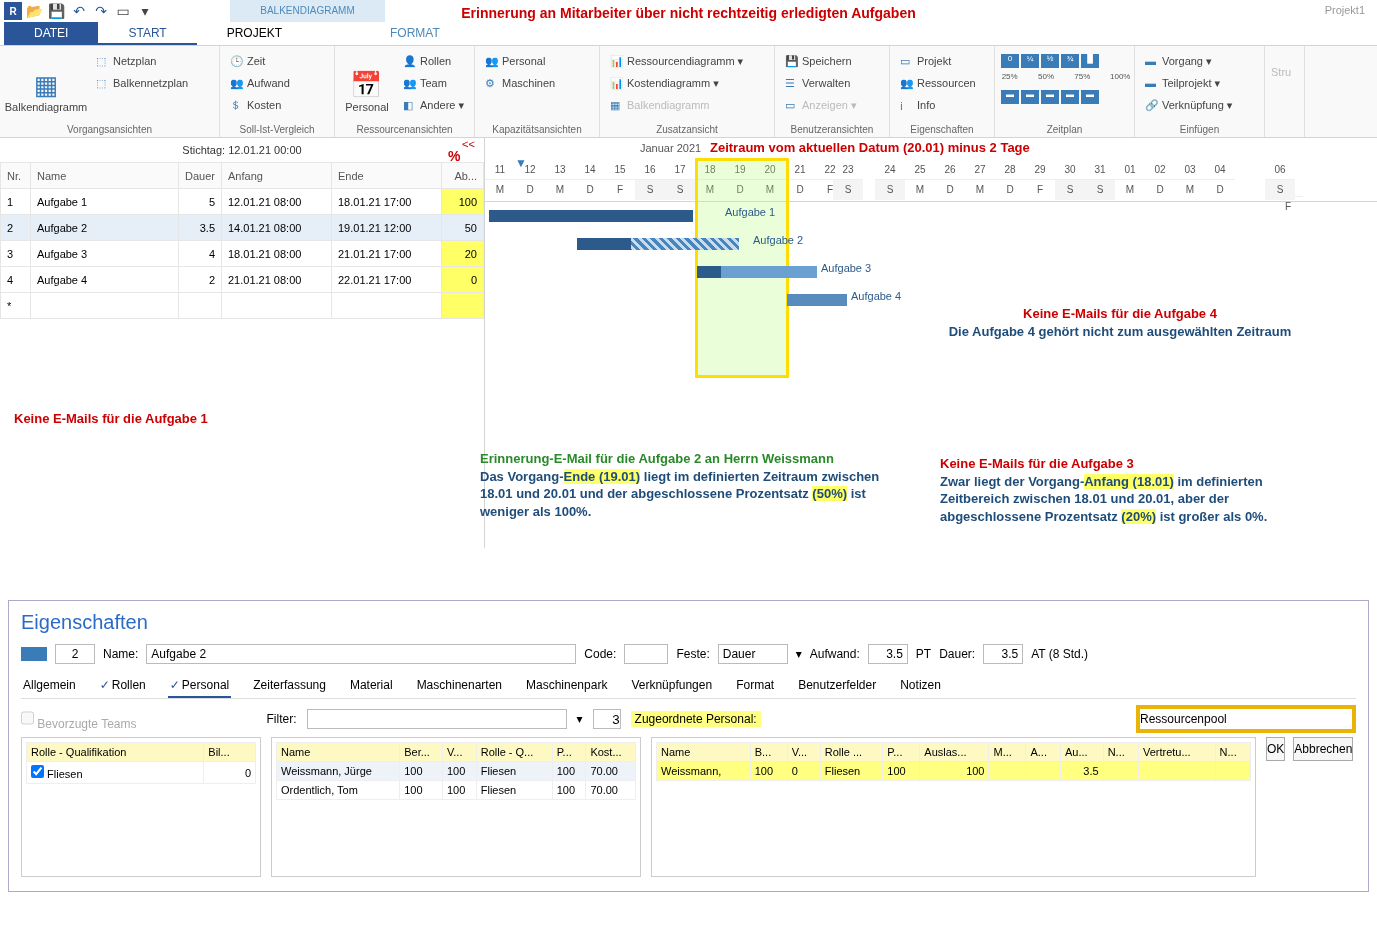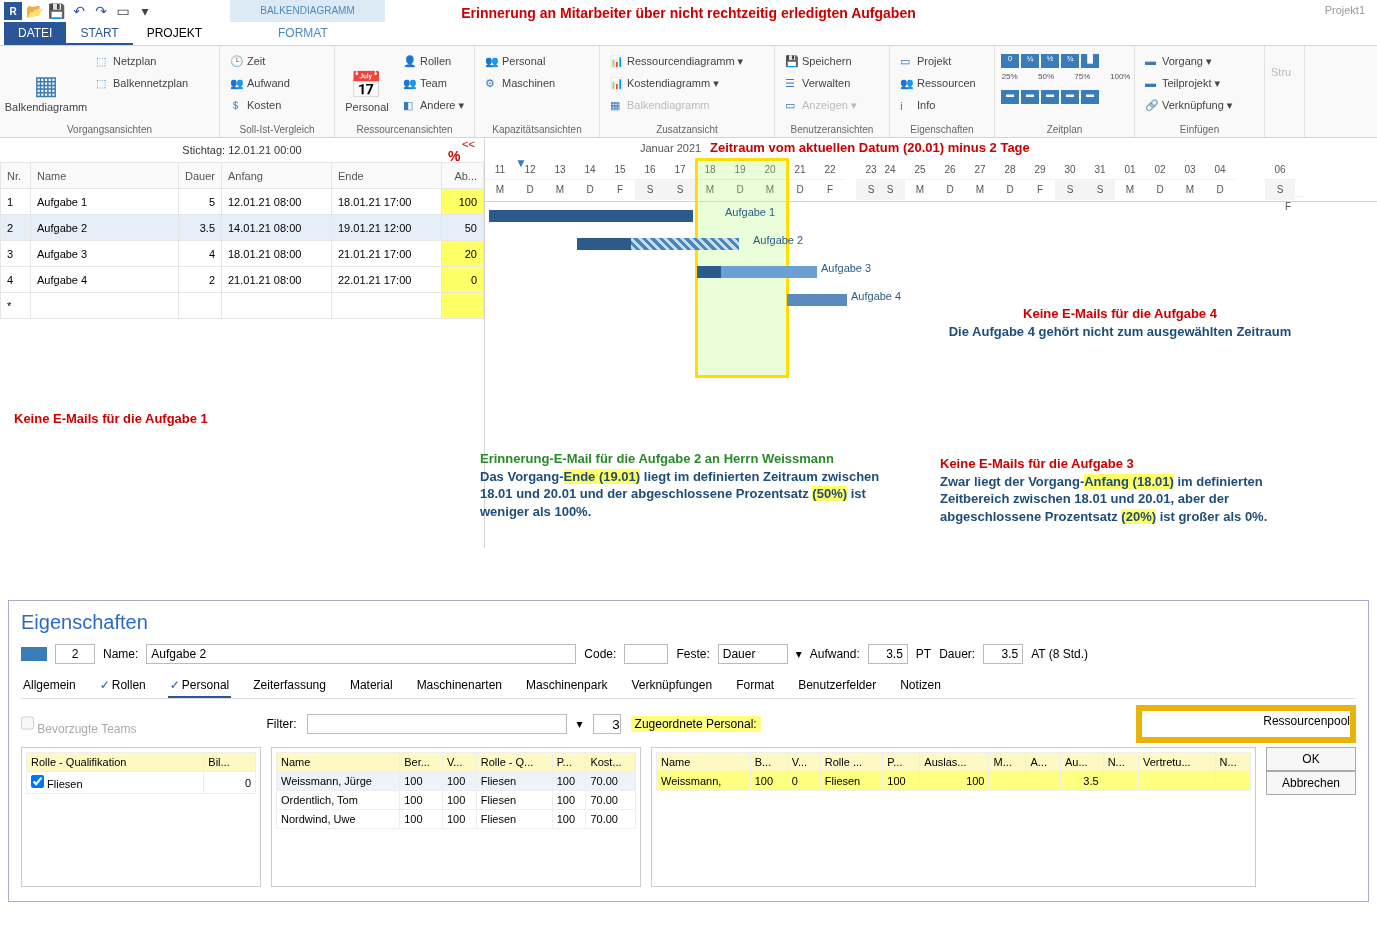--- a/index.html
+++ b/index.html
@@ -3,21 +3,21 @@
 <meta charset="utf-8">
 <style>
 * { box-sizing: border-box; margin: 0; padding: 0; }
 body { font-family: "Segoe UI", Tahoma, sans-serif; font-size: 11px; background: #fff; width: 1377px; height: 946px; overflow: hidden; position: relative; }
 .qat { display: flex; align-items: center; height: 22px; padding-left: 4px; gap: 4px; }
 .qat span { width: 18px; height: 18px; display: flex; align-items: center; justify-content: center; font-size: 14px; color: #444; }
 .title-bar { position: absolute; top: 5px; left: 50%; transform: translateX(-50%); color: #cc0000; font-weight: bold; font-size: 14px; }
 .proj-name { position: absolute; top: 4px; right: 12px; color: #999; }
 .contextual-tab { position: absolute; top: 0; left: 230px; width: 155px; height: 22px; background: #dceaf5; color: #4c8abc; text-align: center; line-height: 22px; font-size: 10px; }
 .tabstrip { display: flex; height: 24px; border-bottom: 1px solid #d4d4d4; padding-left: 4px; }
-.tab { padding: 4px 14px; font-size: 12px; cursor: pointer; }
+.tab { padding: 4px 30px; font-size: 12px; cursor: pointer; }
 .tab.file { background: #2a5699; color: #fff; }
 .tab.active { color: #2a5699; border-bottom: 2px solid #2a5699; }
 .tab.ctx { color: #4c8abc; }
 .ribbon { display: flex; border-bottom: 1px solid #d4d4d4; height: 92px; background: #f9f9f9; }
 .rgroup { border-right: 1px solid #e0e0e0; padding: 4px 6px; display: flex; flex-direction: column; position: relative; }
 .rgroup .label { position: absolute; bottom: 2px; left: 0; right: 0; text-align: center; color: #666; font-size: 10px; }
 .rgroup .items { display: flex; gap: 6px; flex: 1; }
 .big-btn { display: flex; flex-direction: column; align-items: center; justify-content: center; width: 80px; color: #444; }
 .big-btn .ic { font-size: 26px; color: #3a7cb8; }
 .small-btn { display: flex; align-items: center; gap: 3px; height: 22px; padding: 0 4px; color: #444; white-space: nowrap; }
@@ -62,26 +62,26 @@
 .color-sw { width: 26px; height: 14px; background: #3a7cb8; }
 .ptabs { display: flex; gap: 20px; border-bottom: 1px solid #ddd; margin-bottom: 6px; font-size: 12px; }
 .ptab { padding: 4px 2px; cursor: pointer; }
 .ptab.chk::before { content: "✓"; color: #2a5699; margin-right: 2px; }
 .prow2 { display: flex; gap: 10px; align-items: flex-start; }
 .pbox { border: 1px solid #ccc; padding: 4px; flex: 1; min-height: 140px; }
 .pbox table { width: 100%; border-collapse: collapse; font-size: 11px; }
 .pbox th, .pbox td { border: 1px solid #eee; padding: 3px 4px; text-align: left; font-weight: normal; }
 .pbox th { background: #fef9c3; }
 .hl-row td { background: #ffff80 !important; }
-.btns { display: flex; flex-direction: column; gap: 0; width: 90px; }
+.btns { display: flex; flex-direction: row; gap: 8px; width: 90px; align-items: flex-end; }
 .btns button { height: 24px; border: 1px solid #aaa; background: #f7f7f7; font-size: 12px; }
 .filter-row { display: flex; align-items: center; gap: 10px; margin-bottom: 4px; font-size: 12px; }
 .filter-row input { height: 20px; border: 1px solid #bbb; }
 .hl-label { background: #ffff80; padding: 1px 4px; }
-.rpool { width: 220px; text-align: right; border: 6px solid #eab308; height: 38px; line-height: 20px; }
+.rpool { width: 220px; text-align: left; border: 4px solid #eab308; height: 28px; line-height: 20px; }
 </style>
 </head>
 <body>
 
 <div class="qat">
   <span style="background:#2a5699;color:#fff;font-size:10px;font-weight:bold;">R</span>
   <span style="color:#d9a23a;">📂</span>
   <span style="color:#6a4fa3;">💾</span>
   <span style="color:#2a5699;">↶</span>
   <span style="color:#2a5699;">↷</span>
@@ -384,21 +384,21 @@
           <div class="dlet" style="">M</div>
         </div>
         <div class="day-col" style="left: 300px;">
           <div class="dnum">21</div>
           <div class="dlet" style="">D</div>
         </div>
         <div class="day-col" style="left: 330px;">
           <div class="dnum">22</div>
           <div class="dlet" style="">F</div>
         </div>
-        <div class="day-col" style="left: 371px;">
+        <div class="day-col" style="left: 348px;">
           <div class="dnum">23</div>
           <div class="dlet" style="background:#f4f4f4">S</div>
         </div>
         <div class="day-col" style="left: 390px;">
           <div class="dnum">24</div>
           <div class="dlet" style="background:#f4f4f4">S</div>
         </div>
         <div class="day-col" style="left: 420px;">
           <div class="dnum">25</div>
           <div class="dlet" style="">M</div>
@@ -562,28 +562,20 @@
             <tr style="background: rgb(238, 243, 250);">
               <td>Weissmann, Jürge</td>
               <td>100</td>
               <td>100</td>
               <td>Fliesen</td>
               <td>100</td>
               <td>70.00</td>
             </tr>
             <tr>
               <td>Ordentlich, Tom</td>
-              <td>100</td>
-              <td>100</td>
-              <td>Fliesen</td>
-              <td>100</td>
-              <td>70.00</td>
-            </tr>
-            <tr>
-              <td>Nordwind, Uwe</td>
               <td>100</td>
               <td>100</td>
               <td>Fliesen</td>
               <td>100</td>
               <td>70.00</td>
             </tr>
           </tbody>
         </table>
     </div>
     <div class="pbox">

